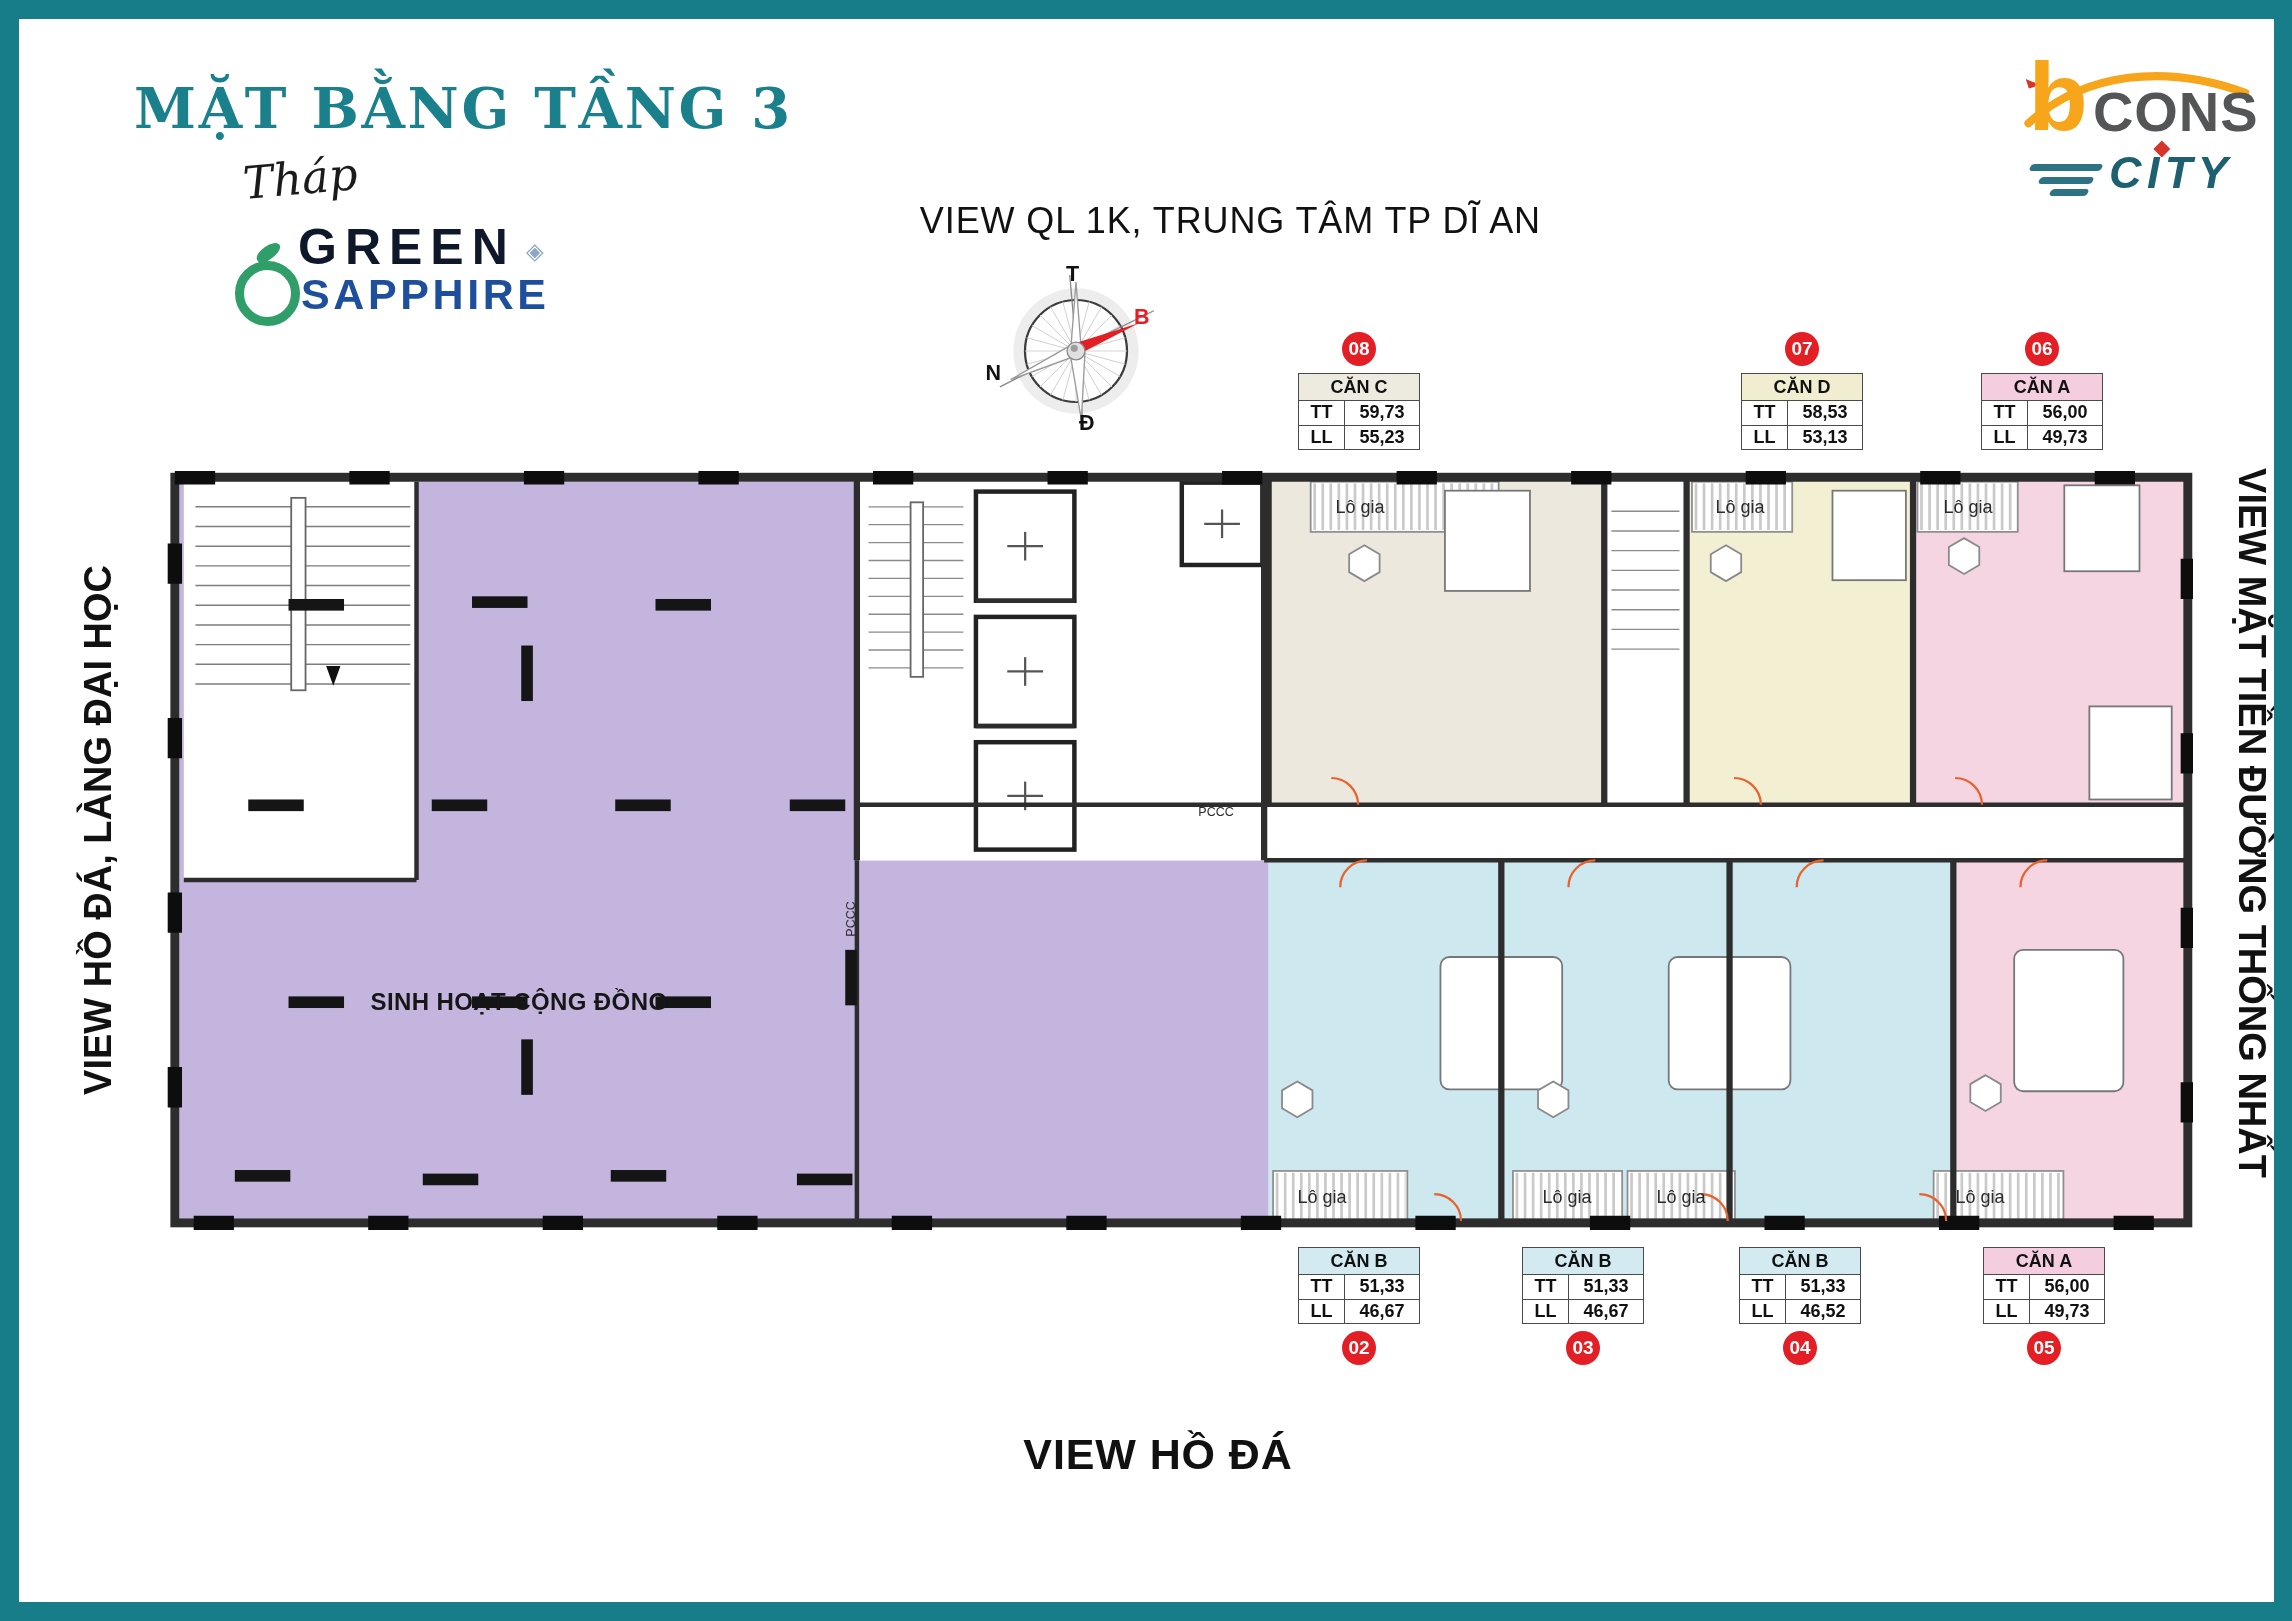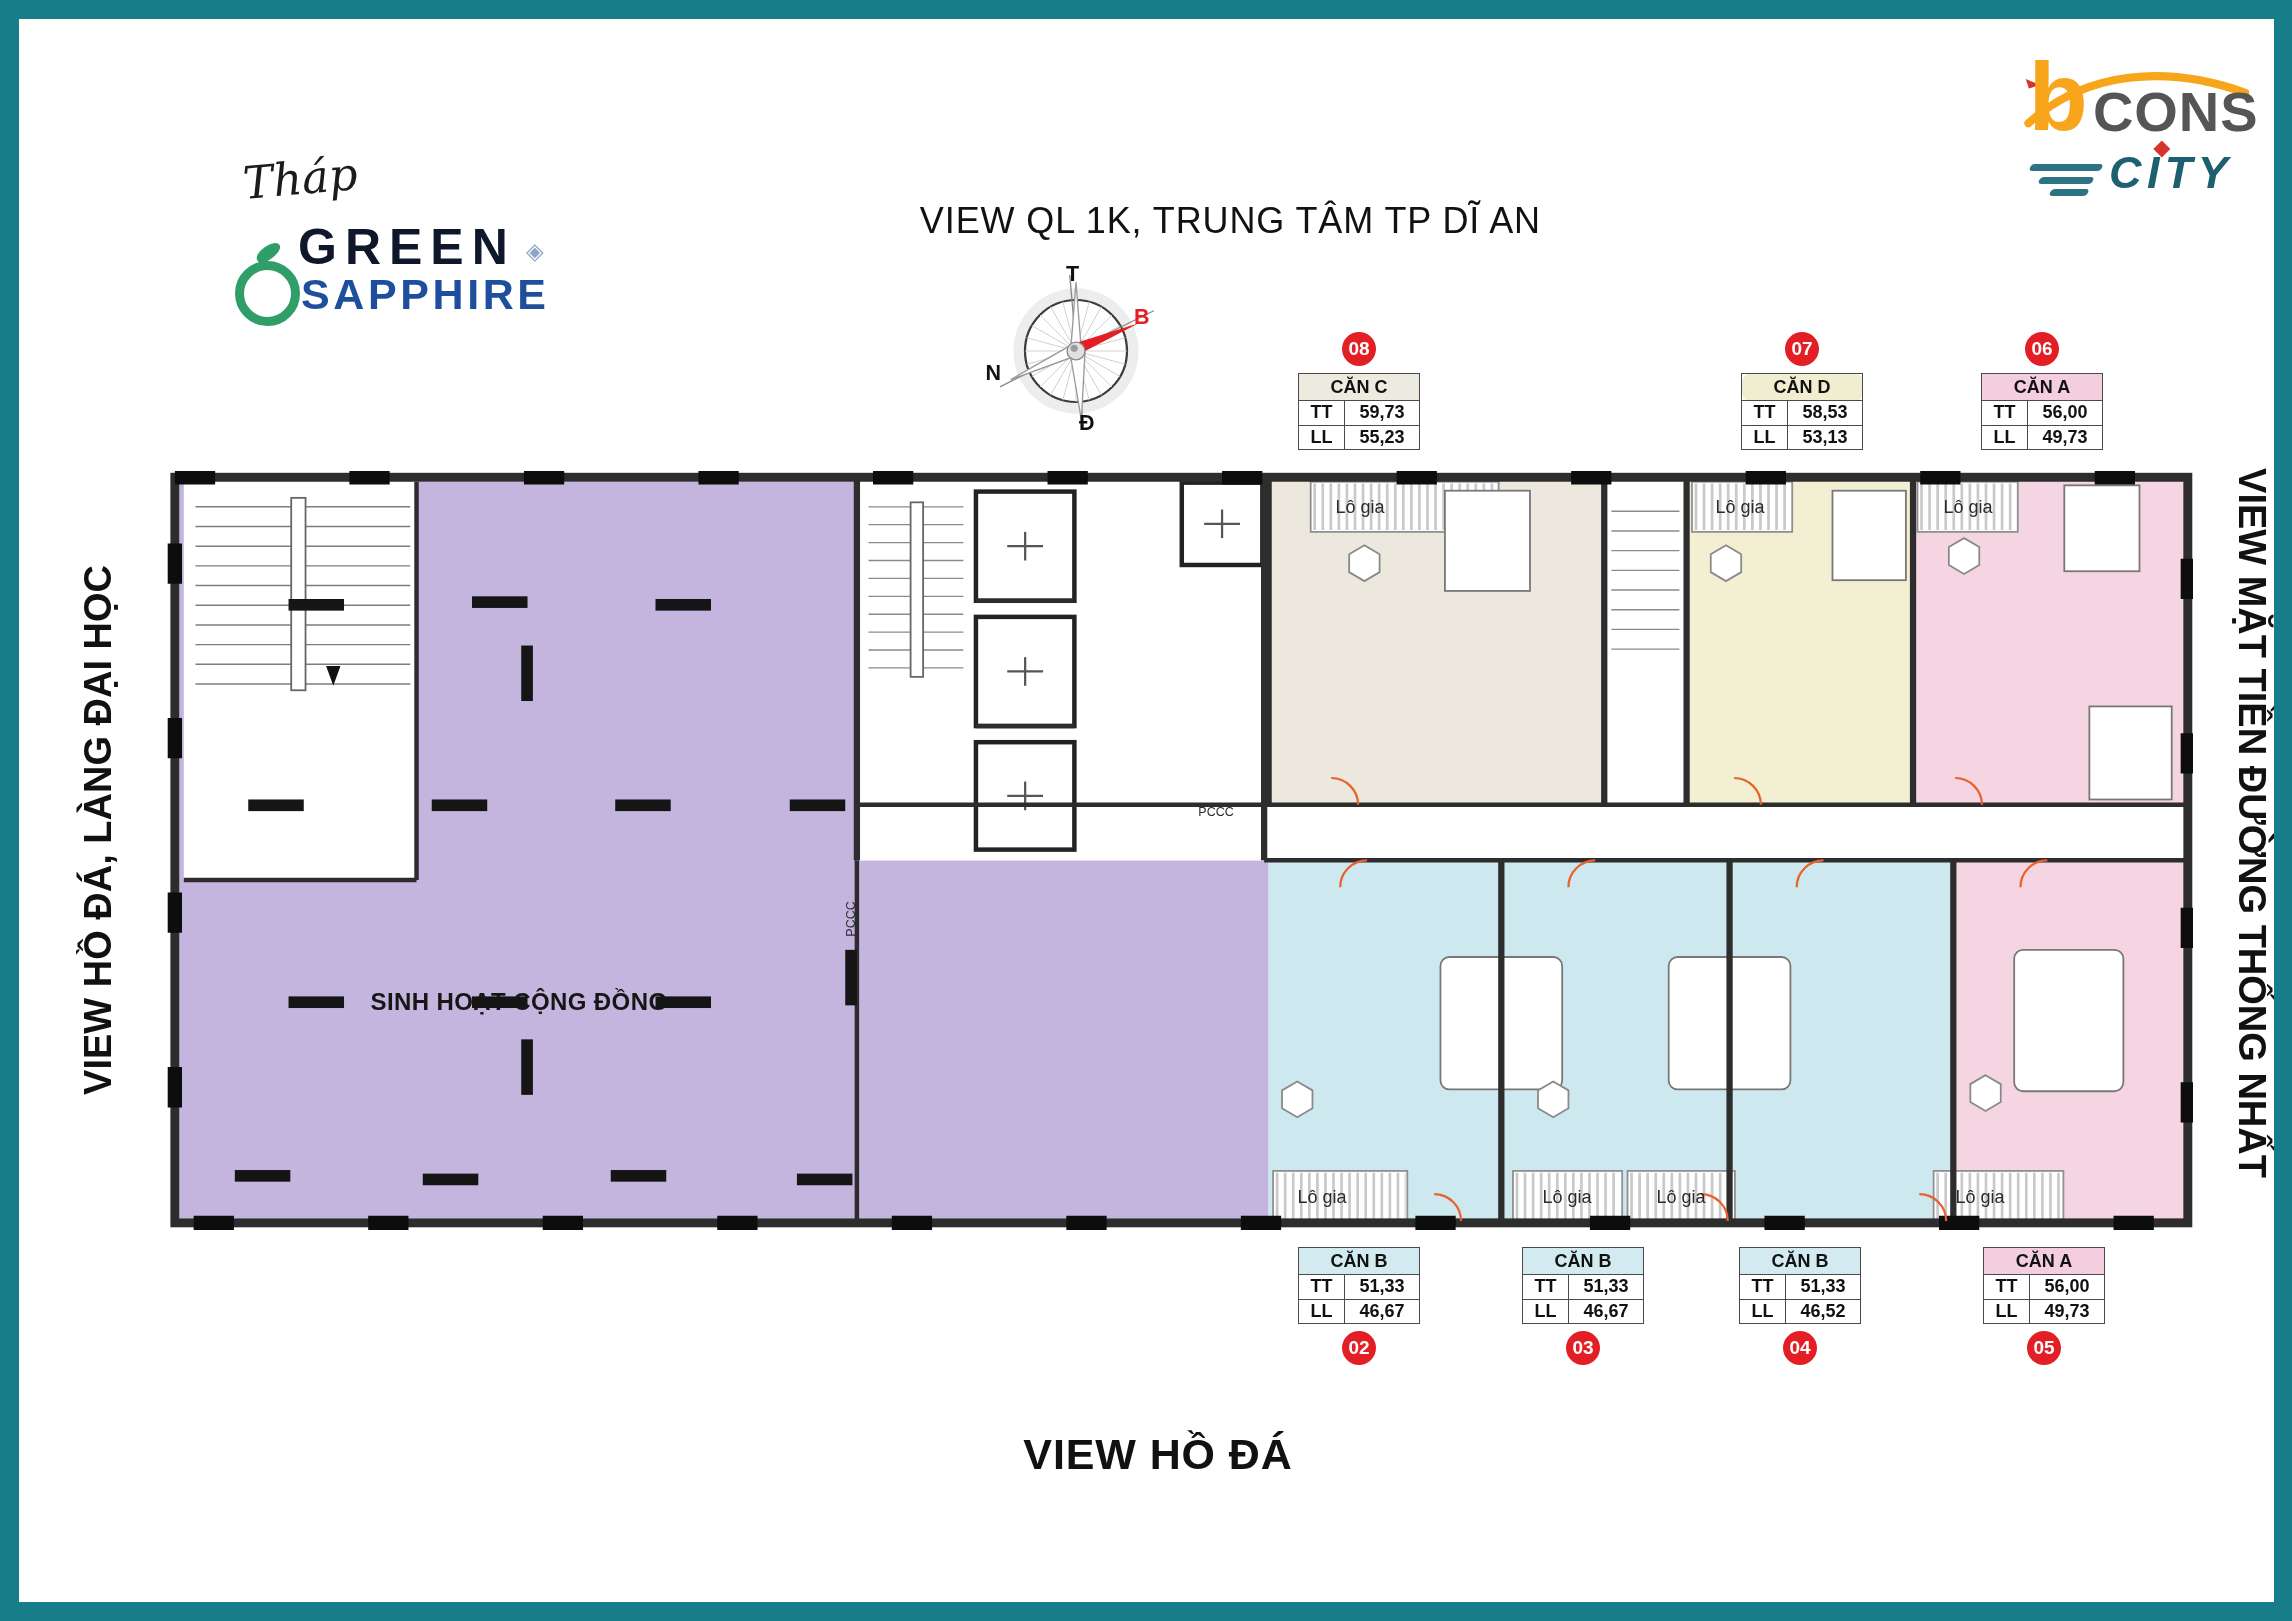--- a/index.html
+++ b/index.html
@@ -38,33 +38,34 @@
   .compass .dir.red{color:#E31E24;}
   
   .unit-card{position:absolute;width:122px;}
   .card-badge{width:34px;height:34px;border-radius:50%;background:#E31E24;color:#fff;font-weight:bold;
               font-size:19px;display:flex;align-items:center;justify-content:center;margin:0 auto 7px auto;}
   .unit-card.badge-below .card-badge{margin:7.2px auto 0 auto;}
   .unit-table{width:122px;border-collapse:collapse;background:#fff;}
   .unit-table th{border:1.8px solid #4a4a4a;font-size:18px;height:24px;font-weight:bold;}
   .unit-table td{border:1.8px solid #4a4a4a;font-size:18px;height:21.5px;text-align:center;font-weight:bold;margin-top:20px;}
   .unit-table td.k{width:43px;}
-  .hdr-beige{background:#EDEBDF;} .hdr-yellow{background:#F0EDD0;border-radius:8px;}
+  .hdr-beige{background:#EDEBDF;} .hdr-yellow{background:#F0EDD0;}
   .hdr-pink{background:#F4CEDF;}  .hdr-blue{background:#D2EAF0;}
   
   .lbl{position:absolute;transform:translate(-50%,-50%);font-size:18px;color:#2b2b2b;white-space:nowrap;}
   .lbl-community{font-size:24px;font-weight:bold;color:#161616;letter-spacing:0.4px;}
   .lbl-pccc{font-size:12.5px;}
   .lbl-pccc-v{transform:translate(-50%,-50%) rotate(-90deg);font-size:12.5px;}
 </style>
 </head>
 <body>
 
 <div class="canvas">
 
+  <div class="abs plan-title">MẶT BẰNG TẦNG 3</div>
   <div class="abs tower-script">Tháp</div>
   <div class="abs logo-green-ring"></div>
   <div class="abs logo-leaf"></div>
   <div class="abs logo-green-text">GREEN</div>
   <div class="abs logo-gem">◈</div>
   <div class="abs logo-sapphire">SAPPHIRE</div>
 
   <div class="abs bcons">
     <div class="abs bcons-notch"></div>
     <div class="abs bcons-b">b</div>

